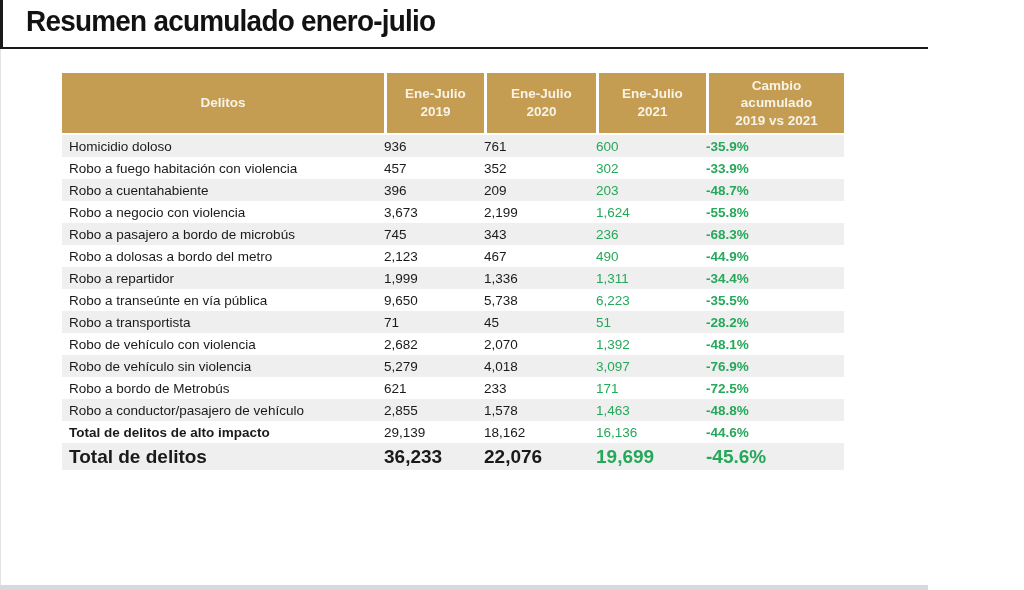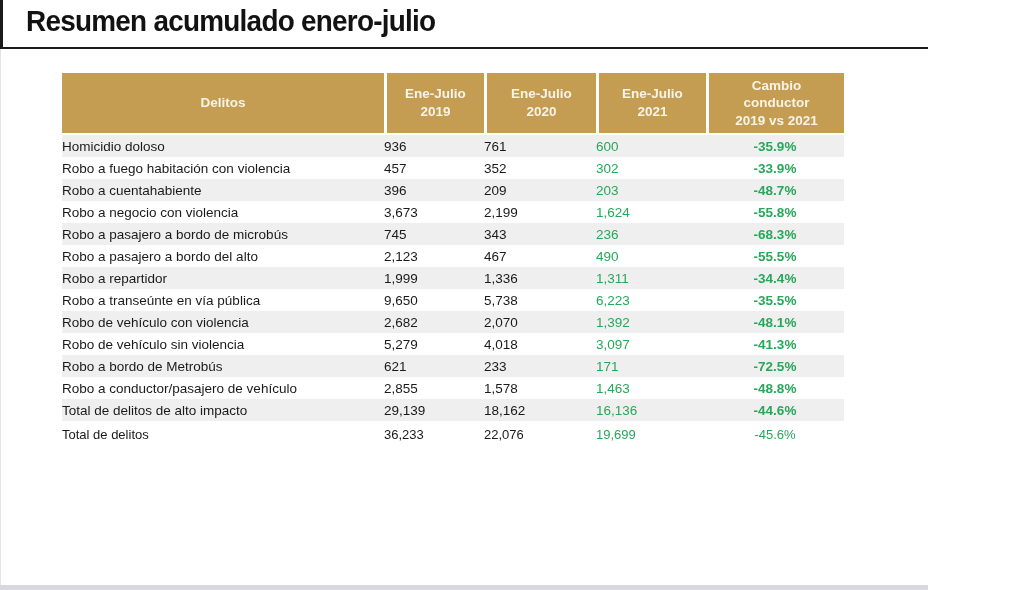--- a/index.html
+++ b/index.html
@@ -30,26 +30,26 @@
   col.c-change{width:138px;}
   thead th{
     background:var(--gold);color:var(--header_text);
     font-weight:700;text-align:center;vertical-align:middle;
     height:62px;line-height:1.3;border-bottom:2px solid #fff;
   }
   thead th + th{border-left:3px solid #fff;}
   thead th span{display:block;}
   tbody td{height:22px;vertical-align:middle;white-space:nowrap;overflow:hidden;}
   tbody tr:nth-child(odd){background:var(--stripe);}
-  td.cell-label{text-align:left;}
+  td.cell-label{text-align:left;padding-left:7px;}
   td.cell-num{text-align:left;}
   td.cell-2021{color:var(--green);}
-  td.cell-change{color:var(--green);font-weight:700;text-align:center;}
-  tr.row-subtotal td.cell-label{font-weight:400;}
-  tr.row-total td{font-weight:400;font-size:13px;height:27px;}
+  td.cell-change{color:var(--green);font-weight:700;}
+  tr.row-subtotal td.cell-label{font-weight:700;}
+  tr.row-total td{font-weight:700;font-size:19px;height:27px;}
   .bottom-band{position:absolute;left:0;bottom:0;width:1024px;height:5px;background:var(--bottom_band);}
 </style>
 </head>
 <body>
 
 <div class="slide">
   <span class="left-edge"></span>
   <span class="title-left-bar"></span>
   <h1 class="page-title">Resumen acumulado enero-julio</h1>
   <div class="title-underline"></div>
@@ -74,21 +74,21 @@
         <th>
           <span>Ene-Julio</span>
           <span>2020</span>
         </th>
         <th>
           <span>Ene-Julio</span>
           <span>2021</span>
         </th>
         <th>
           <span>Cambio</span>
-          <span>conductor</span>
+          <span>acumulado</span>
           <span>2019 vs 2021</span>
         </th>
       </tr>
     </thead>
     <tbody>
         <tr>
       <td class="cell-label">Homicidio doloso</td>
       <td class="cell-num cell-2019">936</td>
       <td class="cell-num cell-2020">761</td>
       <td class="cell-num cell-2021">600</td>
@@ -116,53 +116,60 @@
       <td class="cell-change">-55.8%</td>
     </tr>
         <tr>
       <td class="cell-label">Robo a pasajero a bordo de microbús</td>
       <td class="cell-num cell-2019">745</td>
       <td class="cell-num cell-2020">343</td>
       <td class="cell-num cell-2021">236</td>
       <td class="cell-change">-68.3%</td>
     </tr>
         <tr>
-      <td class="cell-label">Robo a pasajero a bordo del alto</td>
+      <td class="cell-label">Robo a dolosas a bordo del metro</td>
       <td class="cell-num cell-2019">2,123</td>
       <td class="cell-num cell-2020">467</td>
       <td class="cell-num cell-2021">490</td>
-      <td class="cell-change">-55.5%</td>
+      <td class="cell-change">-44.9%</td>
     </tr>
         <tr>
       <td class="cell-label">Robo a repartidor</td>
       <td class="cell-num cell-2019">1,999</td>
       <td class="cell-num cell-2020">1,336</td>
       <td class="cell-num cell-2021">1,311</td>
       <td class="cell-change">-34.4%</td>
     </tr>
         <tr>
       <td class="cell-label">Robo a transeúnte en vía pública</td>
       <td class="cell-num cell-2019">9,650</td>
       <td class="cell-num cell-2020">5,738</td>
       <td class="cell-num cell-2021">6,223</td>
       <td class="cell-change">-35.5%</td>
     </tr>
         <tr>
+      <td class="cell-label">Robo a transportista</td>
+      <td class="cell-num cell-2019">71</td>
+      <td class="cell-num cell-2020">45</td>
+      <td class="cell-num cell-2021">51</td>
+      <td class="cell-change">-28.2%</td>
+    </tr>
+        <tr>
       <td class="cell-label">Robo de vehículo con violencia</td>
       <td class="cell-num cell-2019">2,682</td>
       <td class="cell-num cell-2020">2,070</td>
       <td class="cell-num cell-2021">1,392</td>
       <td class="cell-change">-48.1%</td>
     </tr>
         <tr>
       <td class="cell-label">Robo de vehículo sin violencia</td>
       <td class="cell-num cell-2019">5,279</td>
       <td class="cell-num cell-2020">4,018</td>
       <td class="cell-num cell-2021">3,097</td>
-      <td class="cell-change">-41.3%</td>
+      <td class="cell-change">-76.9%</td>
     </tr>
         <tr>
       <td class="cell-label">Robo a bordo de Metrobús</td>
       <td class="cell-num cell-2019">621</td>
       <td class="cell-num cell-2020">233</td>
       <td class="cell-num cell-2021">171</td>
       <td class="cell-change">-72.5%</td>
     </tr>
         <tr>
       <td class="cell-label">Robo a conductor/pasajero de vehículo</td>

